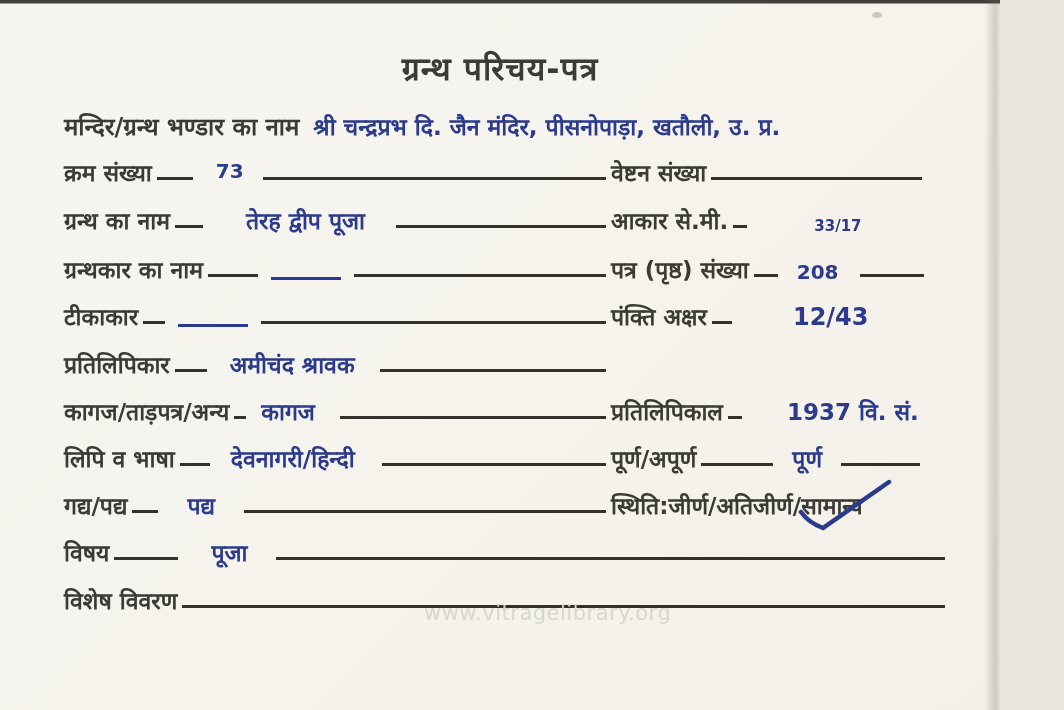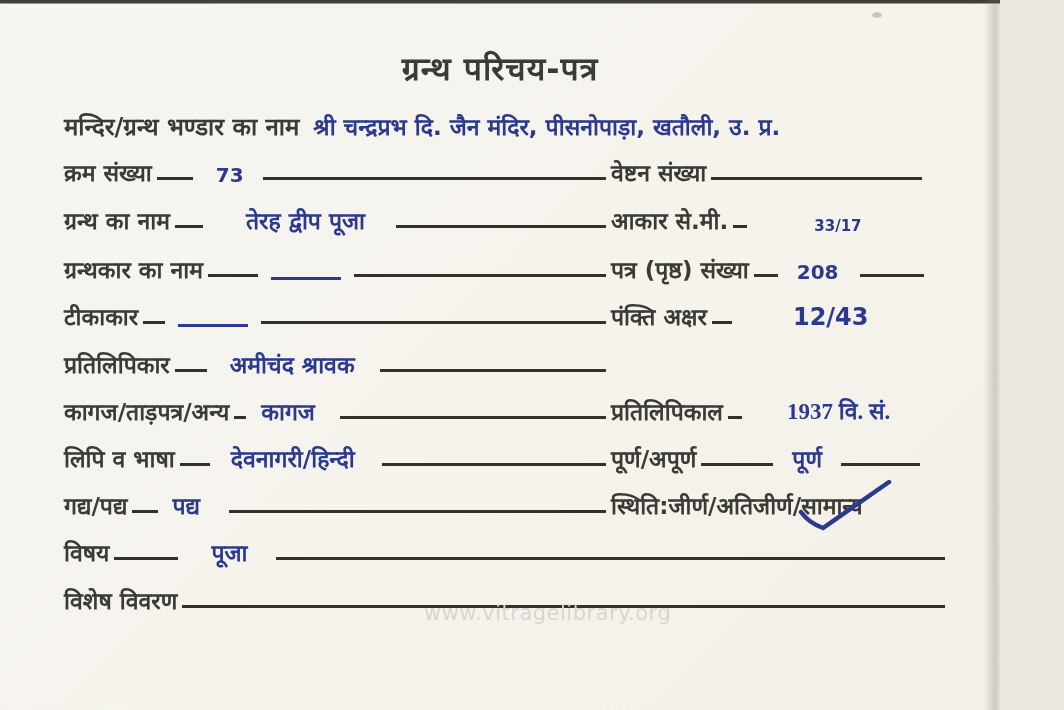--- a/index.html
+++ b/index.html
@@ -30,21 +30,21 @@
     position:absolute;top:102px;left:64px;right:20px;height:40px;
     display:flex;align-items:flex-end;white-space:nowrap;
   }
   .header-label{font-size:24px;font-weight:bold;color:#3b3a34;}
   .header-value{font-size:23px;font-weight:bold;color:#2b3a8c;margin-left:14px;}
   .row{
     position:absolute;left:64px;right:50px;height:38px;
     display:flex;align-items:flex-end;white-space:nowrap;
     font-size:23px;font-weight:bold;color:#3b3a34;
   }
-  .lhalf{width:547px;display:flex;align-items:flex-end;}
+  .lhalf{width:547px;display:flex;}
   .rhalf{flex:1;display:flex;align-items:flex-end;}
   .lbl{line-height:1.25;}
   .fl{border-bottom:3px solid #32312b;margin:0 5px 8px 5px;}
   .fl.grow{flex:1;}
   .spacer{flex:1;}
   .ink{color:#2b3a8c;line-height:1.25;}
   .bluedash{width:70px;border-bottom:3px solid #2b3a8c;margin:0 8px 5px 8px;}
   .marked{position:relative;display:inline-block;}
   .marked svg{position:absolute;left:-8px;top:-14px;pointer-events:none;}
   .watermark{
@@ -57,24 +57,24 @@
   }
   
   #r1 .ink{margin-left:18px;margin-right:14px;font-size:20px;}
   #r2 .lhalf .ink{margin-left:38px;margin-right:26px;}
   #r2 .rhalf .ink{margin-left:62px;font-size:15px;}
   #r3 .rhalf .ink{margin-left:14px;font-size:20px;}
   #r4 .rhalf .ink{margin-left:56px;font-size:24px;}
   #r5 .lhalf .ink{margin-left:18px;margin-right:20px;}
   #r5 .rhalf .ink{margin-left:16px;}
   #r6 .lhalf .ink{margin-left:10px;margin-right:20px;}
-  #r6 .rhalf .ink{margin-left:40px;font-family:Liberation Serif, serif;}
+  #r6 .rhalf .ink{margin-left:40px;}
   #r7 .lhalf .ink{margin-left:16px;margin-right:22px;}
   #r7 .rhalf .ink{margin-left:14px;margin-right:14px;}
-  #r8 .lhalf .ink{margin-left:9px;margin-right:24px;}
+  #r8 .lhalf .ink{margin-left:24px;margin-right:24px;}
   #r9 .ink{margin-left:28px;margin-right:24px;}
 </style>
 </head>
 <body>
 
 <div class="paper">
   <div class="scan-edge-top"></div>
   <div class="scan-edge-right"></div>
   <div class="smudge"></div>
 

